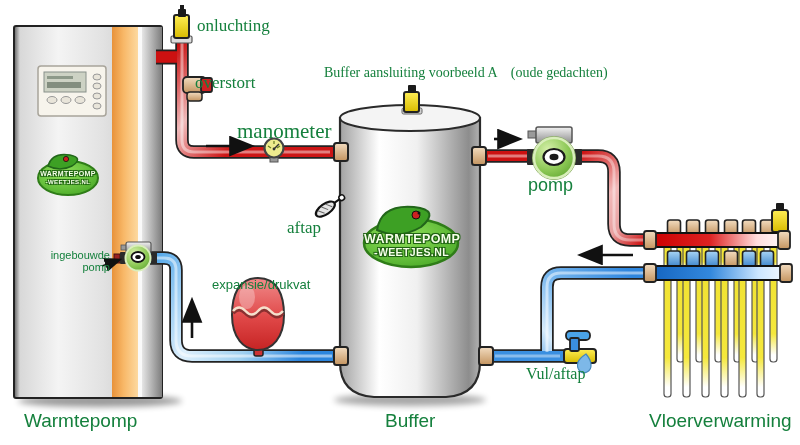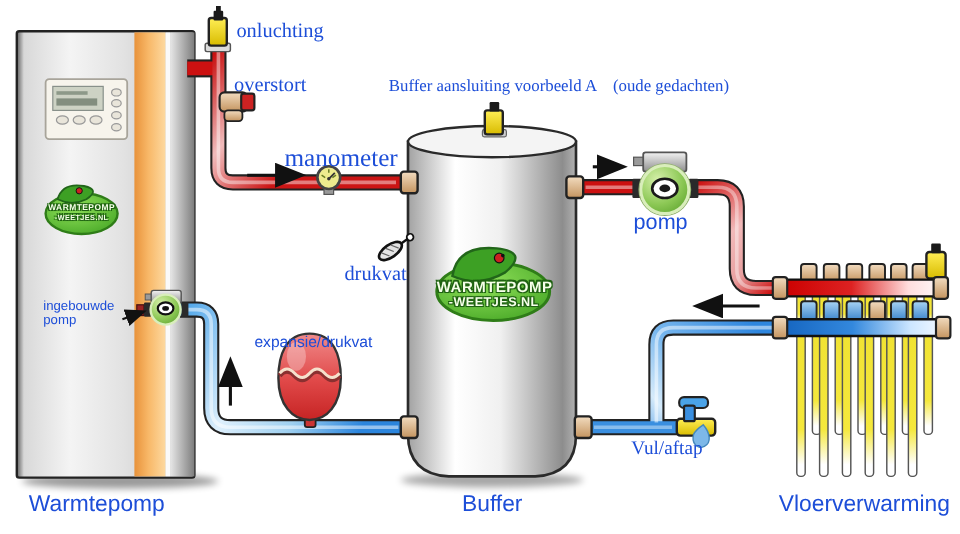--- a/index.html
+++ b/index.html
@@ -1,19 +1,19 @@
 <!DOCTYPE html>
 <html><head>
 <meta charset="utf-8">
 <style>
   html,body{margin:0;padding:0;background:#fff;}
   .stage{position:relative;width:800px;height:445px;background:#ffffff;overflow:hidden;
          font-family:"Liberation Sans",sans-serif;}
   .stage svg{position:absolute;left:0;top:0;}
-  .lbl{position:absolute;color:#1d4ed8;white-space:nowrap;line-height:1.1;}
+  .lbl{position:absolute;color:#15803d;white-space:nowrap;line-height:1.1;}
   .serif{font-family:"Liberation Serif",serif;}
   .sans{font-family:"Liberation Sans",sans-serif;}
   .logo-txt{position:absolute;text-align:center;font-weight:bold;color:#f6ffe9;
             font-family:"Liberation Sans",sans-serif;letter-spacing:.4px;
             text-shadow:1px 1px 0 #1f6212,-1px -1px 0 #1f6212,1px -1px 0 #1f6212,
                         -1px 1px 0 #1f6212,0 0 2px #1f6212;}
 </style>
 </head>
 <body>
 
@@ -336,25 +336,25 @@
     <line x1="494" y1="139" x2="518" y2="139" marker-end="url(#ah)"></line>
     <line x1="633" y1="255" x2="582" y2="255" marker-end="url(#ah)"></line>
     <line x1="192" y1="338" x2="192" y2="302" marker-end="url(#ah)"></line>
     <line x1="102" y1="266" x2="119" y2="260" marker-end="url(#ah)" stroke-width="1.8"></line>
   </g>
 </svg>
 
 <div class="lbl serif" style="left:324px;top:65px;font-size:14px;white-space:pre;">Buffer aansluiting voorbeeld A    (oude gedachten)</div>
 
 <div class="lbl serif" style="left:197px;top:17px;font-size:17px;">onluchting</div>
-<div class="lbl serif" style="left:195px;top:62px;font-size:17px;">overstort</div>
+<div class="lbl serif" style="left:195px;top:74px;font-size:17px;">overstort</div>
 <div class="lbl serif" style="left:237px;top:120px;font-size:21px;">manometer</div>
-<div class="lbl serif" style="left:287px;top:219px;font-size:17px;">drukvat</div>
+<div class="lbl serif" style="left:287px;top:219px;font-size:17px;">aftap</div>
 <div class="lbl sans" style="left:212px;top:278px;font-size:13px;">expansie/drukvat</div>
-<div class="lbl sans" style="left:36px;top:249px;font-size:11px;width:64px;text-align:left;white-space:normal;">ingebouwde pomp</div>
+<div class="lbl sans" style="left:46px;top:249px;font-size:11px;width:64px;text-align:right;white-space:normal;">ingebouwde pomp</div>
 <div class="lbl sans" style="left:528px;top:176px;font-size:18px;">pomp</div>
 <div class="lbl serif" style="left:526px;top:365px;font-size:16px;">Vul/aftap</div>
 
 <div class="lbl sans" style="left:24px;top:411px;font-size:19px;">Warmtepomp</div>
 <div class="lbl sans" style="left:385px;top:411px;font-size:19px;">Buffer</div>
 <div class="lbl sans" style="left:649px;top:411px;font-size:19px;">Vloerverwarming</div>
 
 <div class="logo-txt" style="left:364px;top:232px;width:95px;font-size:12.5px;">WARMTEPOMP</div>
 <div class="logo-txt" style="left:364px;top:246px;width:95px;font-size:10.5px;">-WEETJES.NL</div>
 <div class="logo-txt" style="left:39px;top:170px;width:58px;font-size:7px;">WARMTEPOMP</div>

